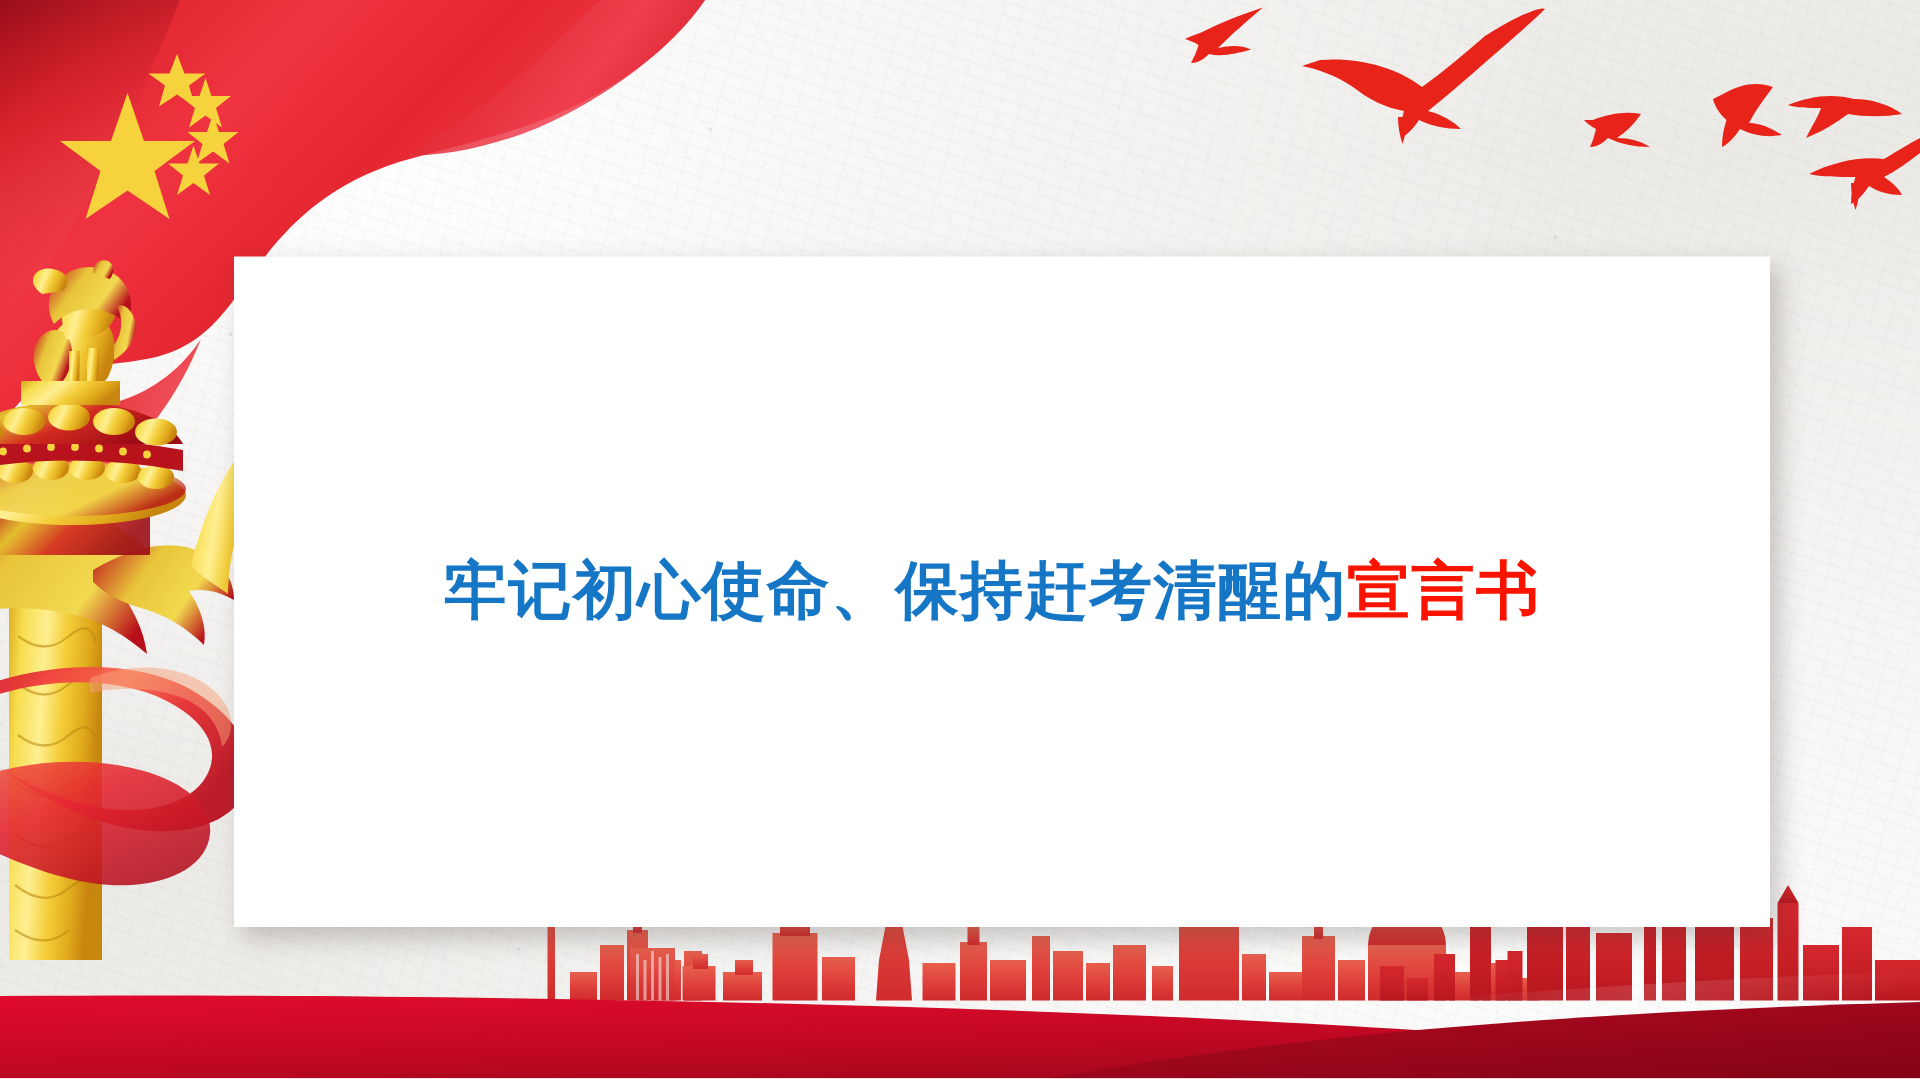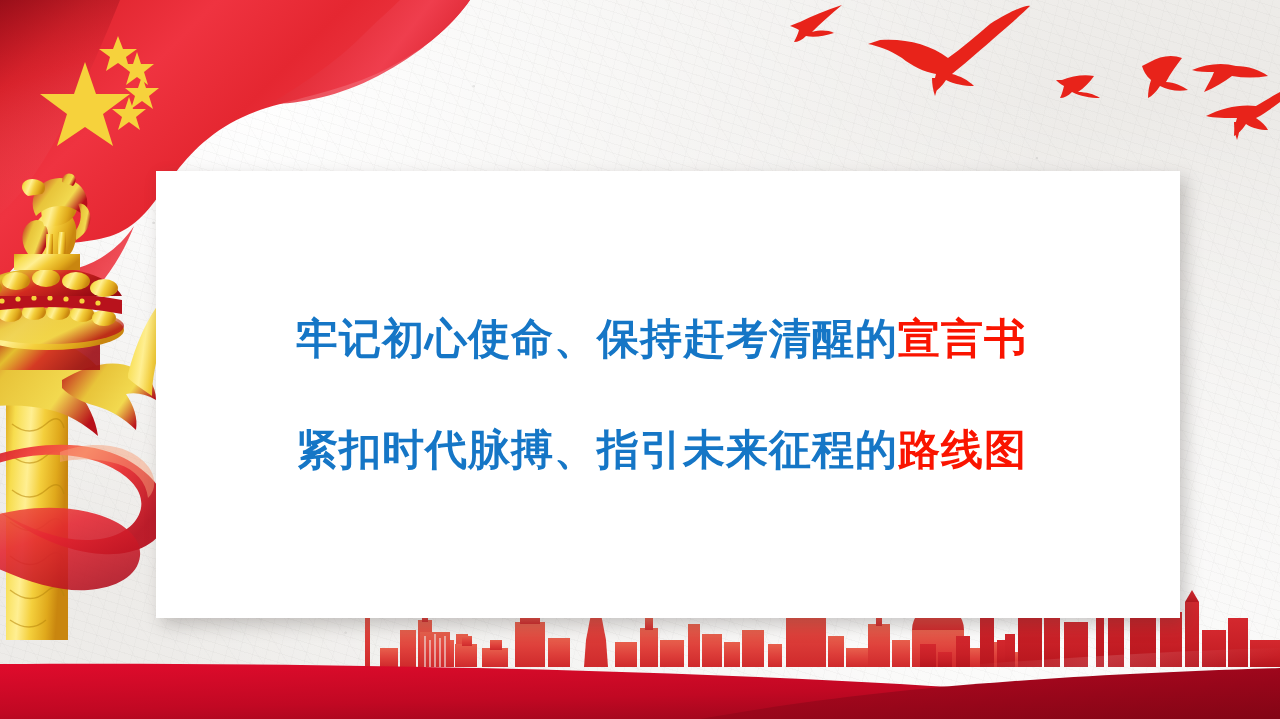--- a/index.html
+++ b/index.html
@@ -489,21 +489,18 @@
     <path d="M980,664 C 1090,656 1190,650 1280,648 L1280,666 C 1180,668 1070,676 980,684 Z" fill="url(#sheen)" opacity=".45"></path>
   </svg>
 
   <div class="content-card">
     <div class="headline-list">
 
       <div class="headline">
         <span class="seg-blue">牢记初心使命、保持赶考清醒的</span><span class="seg-red">宣言书</span>
       </div>
 
-      <div class="headline">
-        <span class="seg-blue">紧扣时代脉搏、指引未来征程的</span><span class="seg-red">路线图</span>
-      </div>
 
 
     </div>
   </div>
 
 </div>
 
 </body></html>

